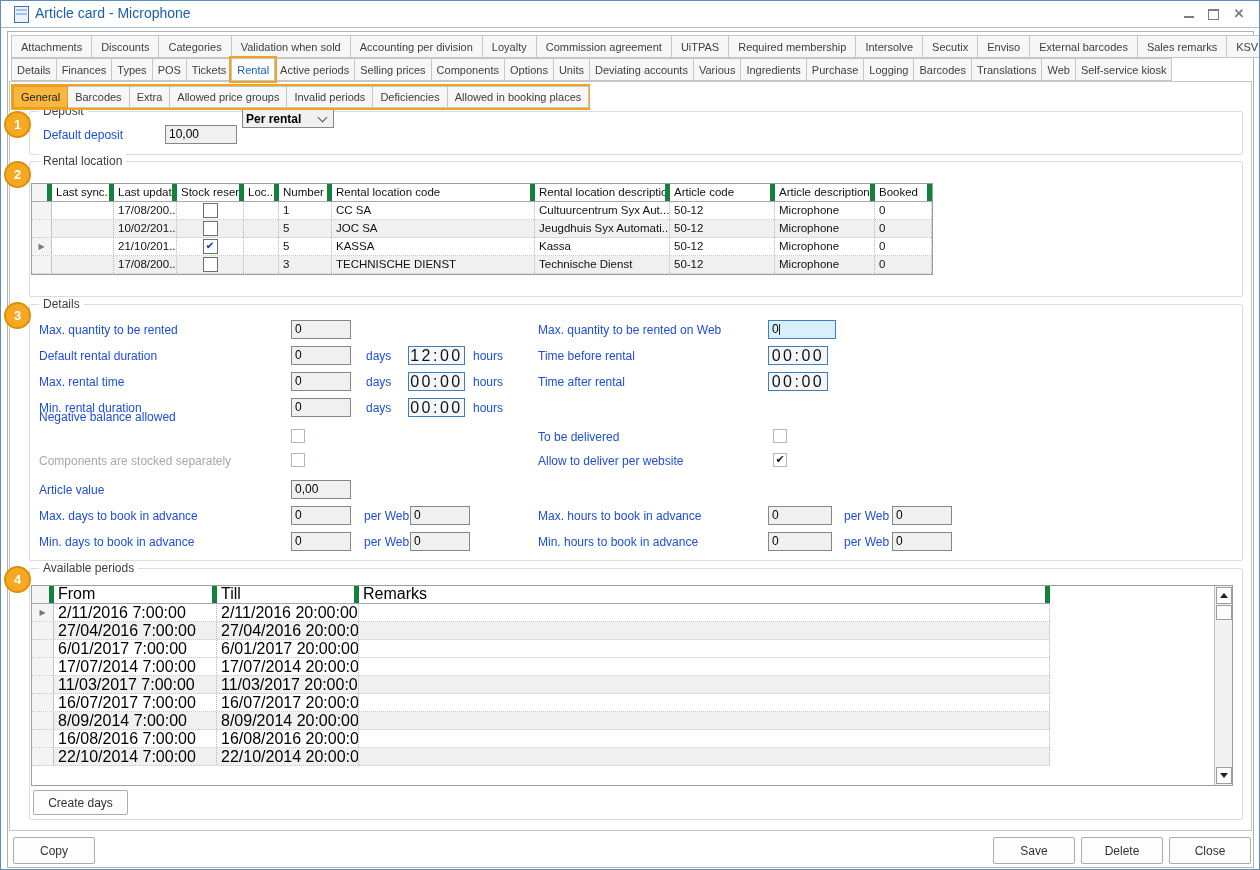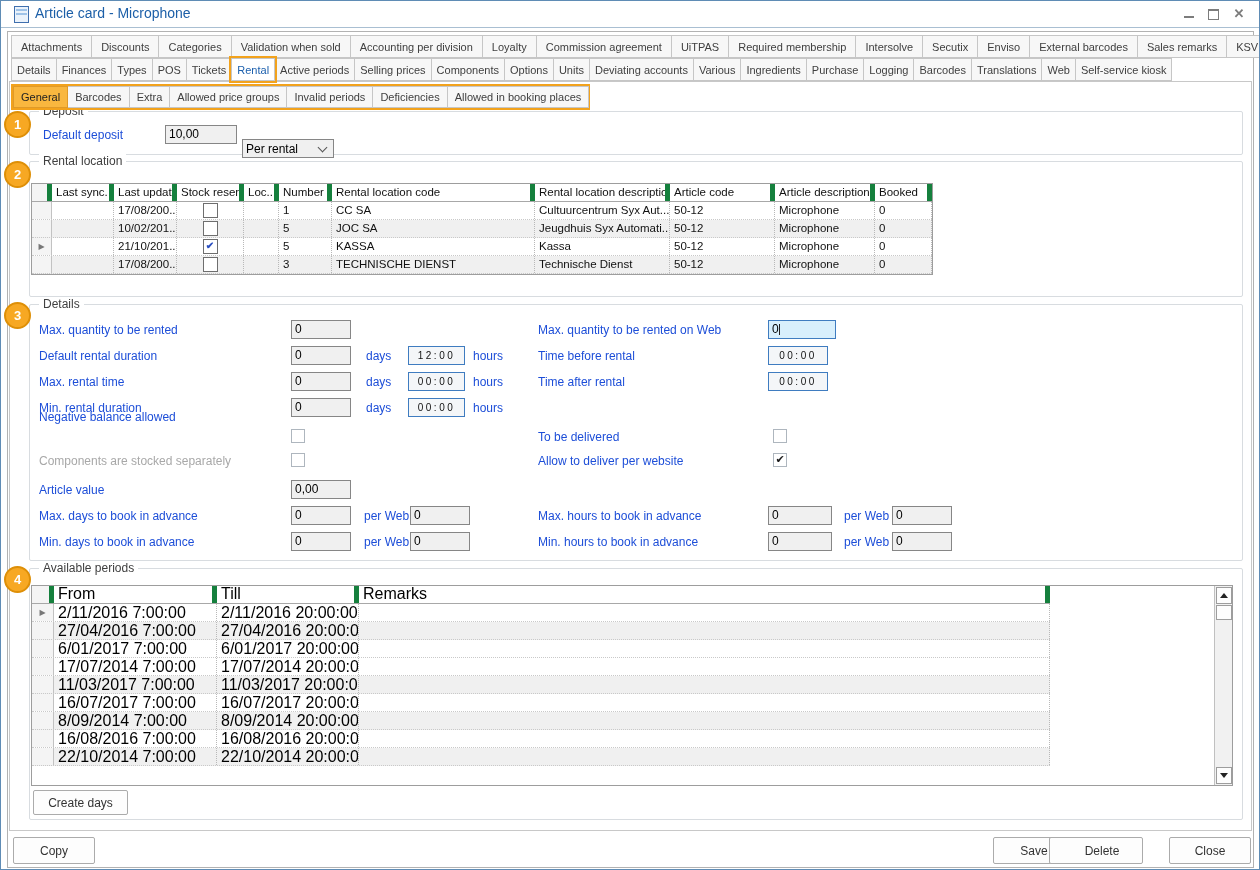--- a/index.html
+++ b/index.html
@@ -37,21 +37,21 @@
   
   .groupbox{position:absolute;border:1px solid #d8dce0;border-radius:2px;background:#fff;}
   .legend{position:absolute;top:-8px;left:9px;background:#fff;padding:0 4px;font-size:12px;color:#404040;}
 
   
   .f{position:absolute;}
   .lbl{font-size:12px;color:#1d4ed8;}
   .lbl.dis{color:#a8a8a8;}
   .inp{height:17px;line-height:17px;background:#f0f0f0;border:1px solid #868686;font-size:12px;color:#000;padding:0 3px;}
   .inp.focus{background:#d8effc;border-color:#3f7cc0;}
-  .time{height:17px;line-height:17px;background:#f4f6f8;border:1px solid #3f7cc0;font-size:10px;letter-spacing:2.5px;text-align:center;color:#111;}
+  .time{height:17px;line-height:17px;background:#f4f6f8;border:1px solid #3f7cc0;font-size:16px;letter-spacing:2.5px;text-align:center;color:#111;}
   .caret{display:inline-block;width:1px;height:11px;background:#222;vertical-align:-2px;}
   .select{height:17px;background:#f0f0f0;border:1px solid #868686;font-size:12px;color:#000;padding:0 3px;display:flex;align-items:center;justify-content:space-between;}
   .chev{width:6px;height:6px;border-right:1px solid #555;border-bottom:1px solid #555;transform:rotate(45deg);margin:-3px 4px 0 0;}
   .cb{width:12px;height:12px;border:1px solid #aeb6be;background:#fff;font-size:11px;line-height:11px;text-align:center;color:#1a1a1a;}
   .cb.checked::after{content:"✔";}
 
   
   .grid{position:absolute;border:1px solid #9d9d9d;background:#fff;font-size:11.5px;color:#111;}
   .ghead{display:flex;height:17px;border-bottom:1px solid #a8a8a8;background:#fff;}
   .ghead .hcell{border-right:5px solid #15803d;padding:1px 4px;overflow:hidden;white-space:nowrap;box-sizing:border-box;line-height:14px;}
@@ -156,21 +156,21 @@
   <div class="badge" style="top:110px;">1</div>
   <div class="badge" style="top:160px;">2</div>
   <div class="badge" style="top:301px;">3</div>
   <div class="badge" style="top:565px;">4</div>
 
   <div class="groupbox" style="left:28px;top:110px;width:1212px;height:42px;">
     <span class="legend">Deposit</span>
   </div>
   <div class="f lbl" style="left:42px;top:127px;">Default deposit</div>
   <div class="f inp" style="left:164px;top:124px;width:64px;">10,00</div>
-  <div class="f select" style="left:241px;top:138px;width:84px;">
+  <div class="f select" style="left:241px;top:108px;width:84px;font-weight:bold;">
     <span>Per rental</span>
     <span class="chev"></span>
   </div>
 
   <div class="groupbox" style="left:28px;top:160px;width:1212px;height:134px;">
     <span class="legend">Rental location</span>
   </div>
   <div class="grid" style="left:30px;top:182px;width:900px;">
     <div class="ghead">
       <div class="hcell sel c0"></div>
@@ -394,16 +394,16 @@
       <div class="sthumb"></div>
       <div class="sbtn sdown">
           <span class="tri-down"></span>
         </div>
     </div>
   </div>
   <div class="btn" style="left:32px;top:789px;width:93px;height:23px;">Create days</div>
 
   <div class="btn" style="left:12px;top:836px;width:80px;height:25px;">Copy</div>
   <div class="btn" style="left:992px;top:836px;width:80px;height:25px;">Save</div>
-  <div class="btn" style="left:1048px;top:836px;width:80px;height:25px;padding-left:12px;">Delete</div>
+  <div class="btn" style="left:1080px;top:836px;width:80px;height:25px;">Delete</div>
   <div class="btn" style="left:1168px;top:836px;width:80px;height:25px;">Close</div>
 
 </div>
 
 </body></html>

